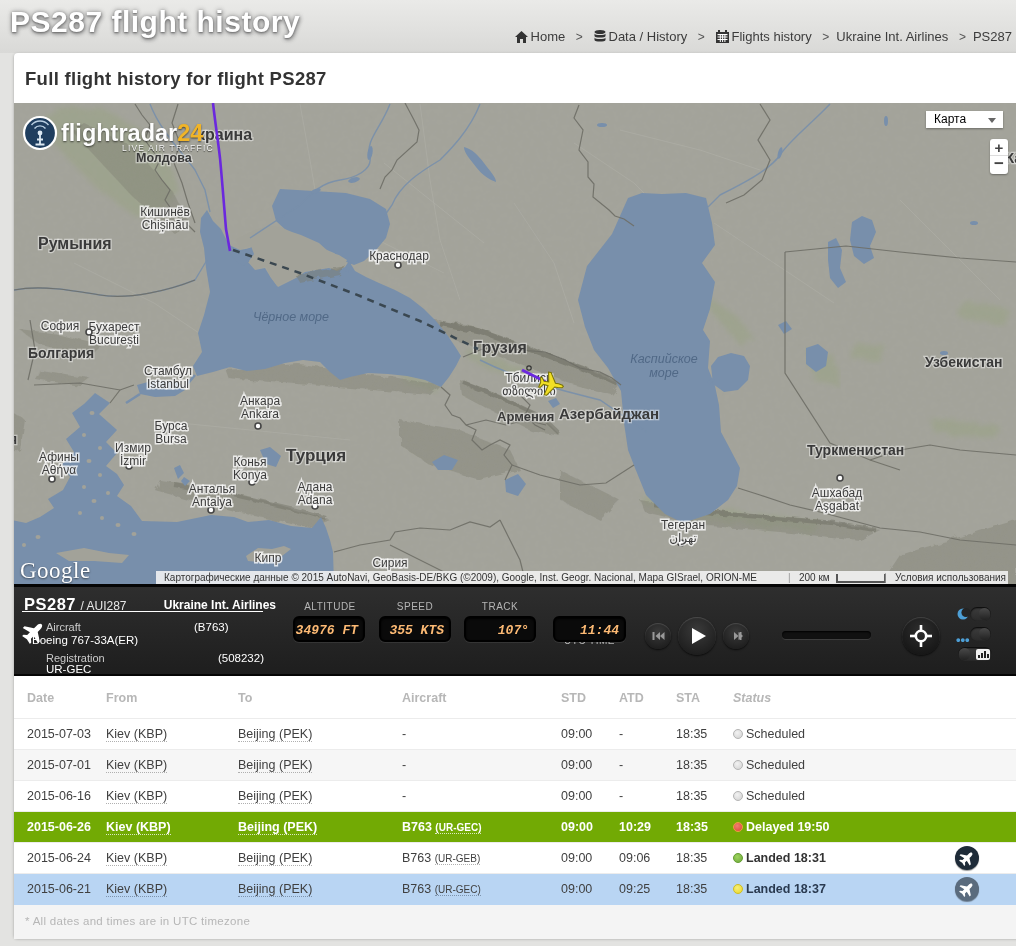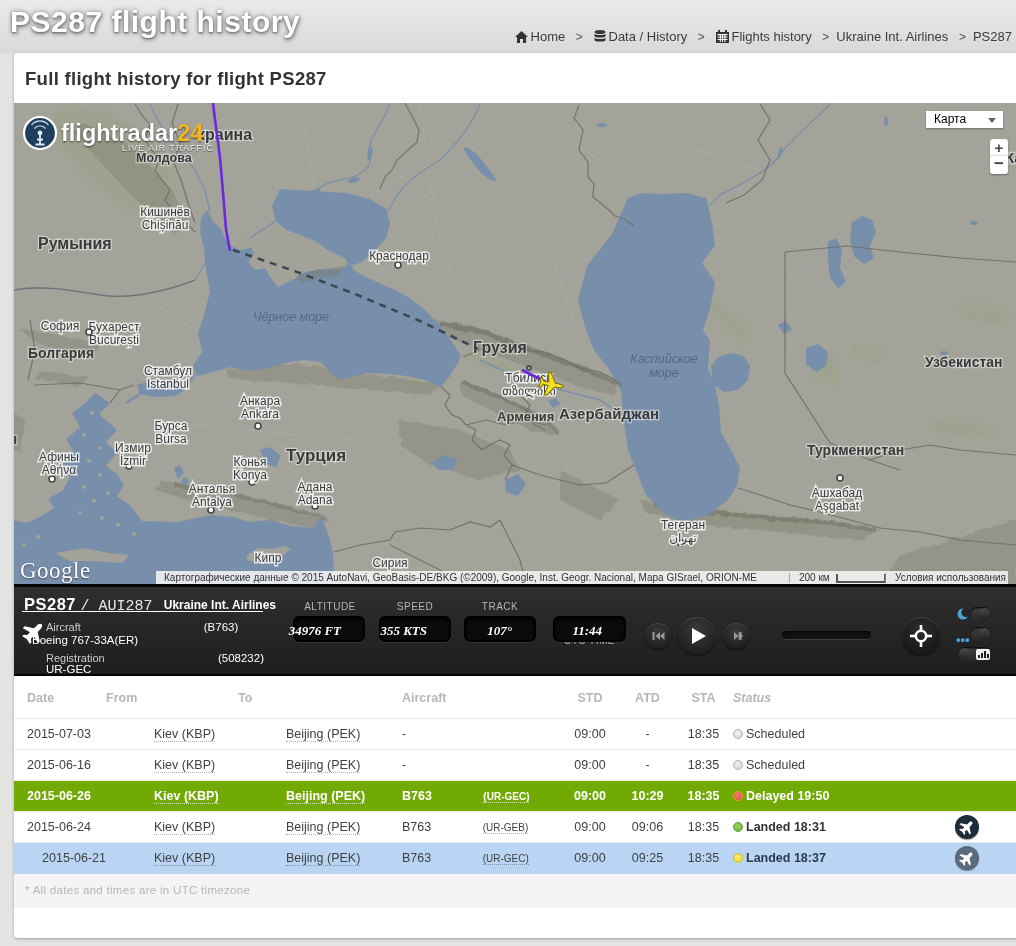--- a/index.html
+++ b/index.html
@@ -10,44 +10,44 @@
 #crumbs { position:absolute; right:4px; top:29px; white-space:nowrap; font-size:13px; color:#3c3c3c; }
 #crumbs .sep { color:#555; margin:0 7px; font-size:12px;}
 #crumbs svg { vertical-align:-2px; margin-right:3px;}
 #panel { position:absolute; left:14px; top:53px; width:1008px; height:885px; background:#fff; border-radius:4px 0 0 4px; box-shadow:0 1px 3px rgba(0,0,0,0.3); }
 #ptitle { height:50px; line-height:52px; padding-left:11px; font-size:18.5px; font-weight:bold; color:#333; letter-spacing:0.3px;}
 #map { position:relative; width:1002px; height:481px; overflow:hidden; background:#a2a299; }
 #console { position:relative; width:1002px; height:92px; background:linear-gradient(#2e2e2e,#1e1e1e); border-top:3px solid #050505; border-bottom:2px solid #050505; }
 
 .ctitle { position:absolute; left:10px; top:8px; width:252px; }
 .ctitle .fno { font-size:16.5px; font-weight:bold; color:#fff; letter-spacing:0.5px;}
-.ctitle .cs { font-size:15px; color:#e8e8e8;font-family:Liberation Mono, monospace; }
+.ctitle .cs { font-size:12px; color:#e8e8e8; }
 .ctitle .al { float:right; font-size:12px; font-weight:bold; color:#fff; margin-top:3px;}
 .cline { position:absolute; left:8px; top:24px; width:241px; border-top:1px solid #fff; }
 .clab { position:absolute; font-size:11px; color:#cccccc; }
 .cval { position:absolute; font-size:11.5px; color:#fff; }
 
 .dig { position:absolute; top:29px; width:72px; height:26px; background:#0a0a0a; border:2px solid #000; border-radius:6px; box-shadow:0 1px 0 rgba(255,255,255,0.08), inset 0 1px 2px #000; }
-.dig .dv { position:absolute; right:22px; top:4.5px; font-family:Liberation Serif, serif; font-style:italic; font-weight:bold; font-size:13px; color:#ffffff; letter-spacing:0px; white-space:nowrap;}
+.dig .dv { position:absolute; right:5px; top:4.5px; font-family:Liberation Mono, monospace; font-style:italic; font-weight:bold; font-size:13px; color:#fdba74; letter-spacing:0px; white-space:nowrap;}
 .dlab { position:absolute; top:14px; font-size:10px; color:#b5b5b5; letter-spacing:0.5px; text-align:center; }
 
 .rbtn { position:absolute; border-radius:50%; background:radial-gradient(circle at 50% 35%, #3a3a3a, #161616); box-shadow:0 1px 2px rgba(0,0,0,0.7), inset 0 1px 1px rgba(255,255,255,0.15); }
 
 table { border-collapse:collapse; width:1002px; table-layout:fixed; font-size:12.5px; color:#3f3f3f;}
 th { font-size:12.5px; font-weight:bold; color:#b7b7b7; text-align:left; padding:15px 0 13px 0;}
 .pbtn { position:relative; display:inline-block; width:24px; height:24px; border-radius:50%; vertical-align:middle; box-shadow:0 1px 1px rgba(0,0,0,0.4);}
 .pbtn svg { position:absolute; left:4px; top:4px; }
 td { padding:0; height:31px; }
 tr.r { border-top:1px solid #ececec; }
 tr.stripe td { background:#f6f6f6; }
-.cst { text-align:center; }
+.cst { }
 .dot { display:inline-block; width:10px; height:10px; border-radius:50%; vertical-align:-1px; margin-right:3px;}
 .note { height:34px; background:#f4f4f4; padding:10px 0 0 11px; font-size:11.5px; color:#b6b6b6; letter-spacing:0.3px;}
 .reg { font-size:10px; }
-.u { border-bottom:1px dotted #b0b0b0;margin-left:48px; }
+.u { border-bottom:1px dotted #b0b0b0; }
 tr.grn .u { border-bottom-color:rgba(255,255,255,0.75); }
 tr.blu .u { border-bottom-color:#7d93ad; }
 .bcell { padding-left:12px !important; }
 </style>
 </head>
 <body>
 <div id="hdr">
   <h1>PS287 flight history</h1>
   <div id="crumbs">
     <svg width="13" height="12" viewBox="0 0 13 12">
@@ -358,21 +358,21 @@
  <span style="position:absolute;left:739px;top:1px;">Условия использования</span>
 </div>
 </div>
   <div id="console">
     <div class="ctitle"><span class="fno">PS287</span> <span class="cs">/ AUI287</span><span class="al">Ukraine Int. Airlines</span></div>
     <div class="cline"></div>
     <svg style="position:absolute;left:8px;top:33px" width="24" height="24" viewBox="-10 -10 20 20">
         <path transform="rotate(45)" d="M0,-9 C1.5,-9 2.2,-7 2.2,-5 L2.2,-2.2 L9,2.2 L9,4.2 L2.2,2.6 L2.2,5.8 L4.6,7.8 L4.6,9.4 L0,8.4 L-4.6,9.4 L-4.6,7.8 L-2.2,5.8 L-2.2,2.6 L-9,4.2 L-9,2.2 L-2.2,-2.2 L-2.2,-5 C-2.2,-7 -1.5,-9 0,-9 Z" fill="#fff"></path>
       </svg>
     <div class="clab" style="left:32px; top:34px;">Aircraft</div>
-    <div class="cval" style="left:172px; top:34px; width:70px; text-align:center;">(B763)</div>
+    <div class="cval" style="left:180px; top:34px; width:70px; text-align:left;">(B763)</div>
     <div class="cval" style="left:18px; top:47px;">Boeing 767-33A(ER)</div>
     <div class="clab" style="left:32px; top:65px;">Registration</div>
     <div class="cval" style="left:170px; top:65px; width:80px; text-align:right;">(508232)</div>
     <div class="cval" style="left:32px; top:76px;">UR-GEC</div>
 
     <div class="dlab" style="left:280px; width:72px;">ALTITUDE</div>
     <div class="dig" style="left:279px;">
         <span class="dv">34976 FT</span>
       </div>
     <div class="dlab" style="left:365px; width:72px;">SPEED</div>
@@ -463,20 +463,31 @@
           <th>To</th>
           <th>Aircraft</th>
       <th class="cst">STD</th>
           <th class="cst">ATD</th>
           <th class="cst">STA</th>
           <th style="padding-left:2px;font-style:italic;">Status</th>
           <th></th>
     </tr>
     <tr class="r">
           <td style="padding-left:13px;">2015-07-03</td>
+          <td><span class="u">Kiev (KBP)</span></td>
+          <td><span class="u">Beijing (PEK)</span></td>
+          <td>-</td>
+          <td class="cst">09:00</td>
+          <td class="cst">-</td>
+          <td class="cst">18:35</td>
+          <td style="padding-left:2px;"><span class="dot" style="background:radial-gradient(circle at 40% 35%,#f2f2f2,#d0d0d0);border:1px solid #b5b5b5;"></span>Scheduled</td>
+          <td></td>
+        </tr>
+    <tr class="r stripe">
+          <td style="padding-left:13px;">2015-07-01</td>
           <td><span class="u">Kiev (KBP)</span></td>
           <td><span class="u">Beijing (PEK)</span></td>
           <td>-</td>
           <td class="cst">09:00</td>
           <td class="cst">-</td>
           <td class="cst">18:35</td>
           <td style="padding-left:2px;"><span class="dot" style="background:radial-gradient(circle at 40% 35%,#f2f2f2,#d0d0d0);border:1px solid #b5b5b5;"></span>Scheduled</td>
           <td></td>
         </tr>
     <tr class="r">
@@ -508,21 +519,21 @@
           <td>B763 <span class="reg u">(UR-GEB)</span></td>
           <td class="cst">09:00</td>
           <td class="cst">09:06</td>
           <td class="cst">18:35</td>
           <td style="padding-left:2px;"><span class="dot" style="background:radial-gradient(circle at 40% 35%,#9ed45e,#6da83a);border:1px solid #679f35;"></span><b style="color:#333;">Landed 18:31</b></td>
           <td class="bcell"><span class="pbtn" style="background:#1e2b38;"><svg width="16" height="16" viewBox="-10 -10 20 20">
                 <path transform="rotate(45)" d="M0,-9 C1.5,-9 2.2,-7 2.2,-5 L2.2,-2.2 L9,2.2 L9,4.2 L2.2,2.6 L2.2,5.8 L4.6,7.8 L4.6,9.4 L0,8.4 L-4.6,9.4 L-4.6,7.8 L-2.2,5.8 L-2.2,2.6 L-9,4.2 L-9,2.2 L-2.2,-2.2 L-2.2,-5 C-2.2,-7 -1.5,-9 0,-9 Z" fill="#fff"></path>
               </svg></span></td>
         </tr>
     <tr class="r blu" style="background:#b9d5f3;">
-          <td style="padding-left:13px;text-align:right;">2015-06-21</td>
+          <td style="padding-left:13px;">2015-06-21</td>
           <td><span class="u">Kiev (KBP)</span></td>
           <td><span class="u">Beijing (PEK)</span></td>
           <td>B763 <span class="reg u">(UR-GEC)</span></td>
           <td class="cst">09:00</td>
           <td class="cst">09:25</td>
           <td class="cst">18:35</td>
           <td style="padding-left:2px;"><span class="dot" style="background:radial-gradient(circle at 40% 35%,#f7ef7a,#ead823);border:1px solid #cdbc28;"></span><b style="color:#2a3a50;">Landed 18:37</b></td>
           <td class="bcell"><span class="pbtn" style="background:#5a6b7d;"><svg width="16" height="16" viewBox="-10 -10 20 20">
                 <path transform="rotate(45)" d="M0,-9 C1.5,-9 2.2,-7 2.2,-5 L2.2,-2.2 L9,2.2 L9,4.2 L2.2,2.6 L2.2,5.8 L4.6,7.8 L4.6,9.4 L0,8.4 L-4.6,9.4 L-4.6,7.8 L-2.2,5.8 L-2.2,2.6 L-9,4.2 L-9,2.2 L-2.2,-2.2 L-2.2,-5 C-2.2,-7 -1.5,-9 0,-9 Z" fill="#fff"></path>
               </svg></span></td>

